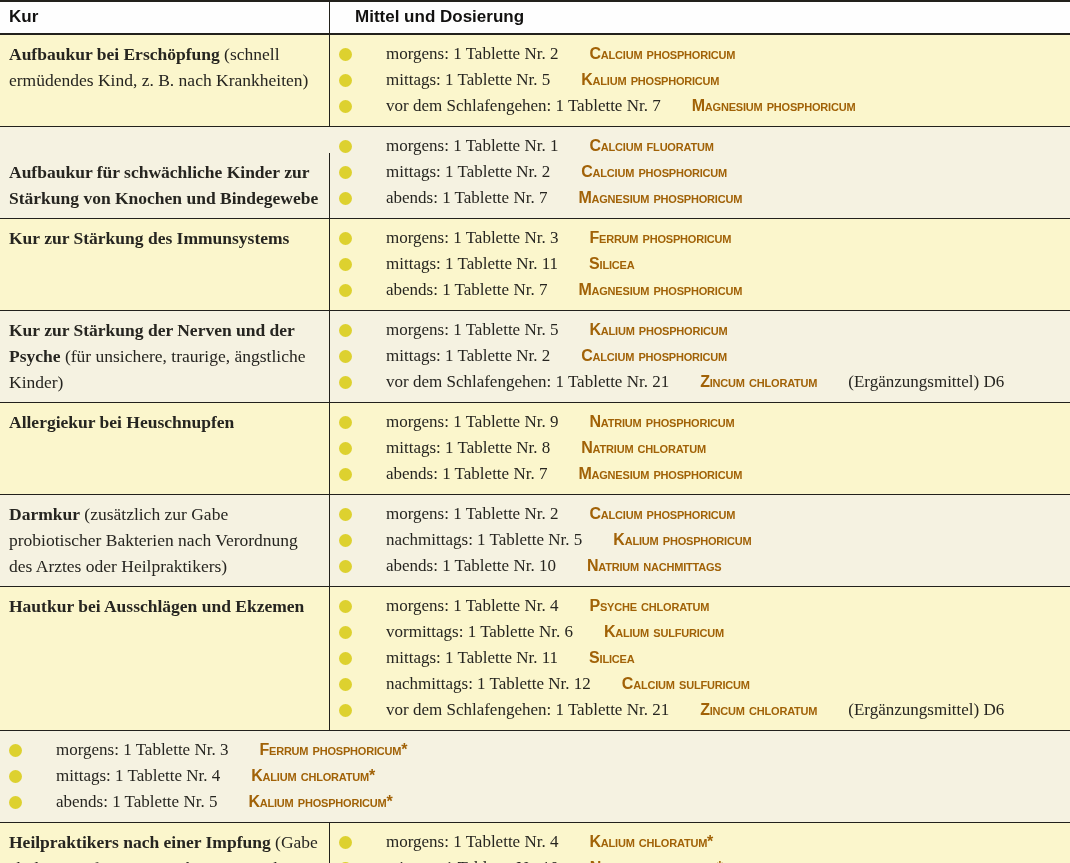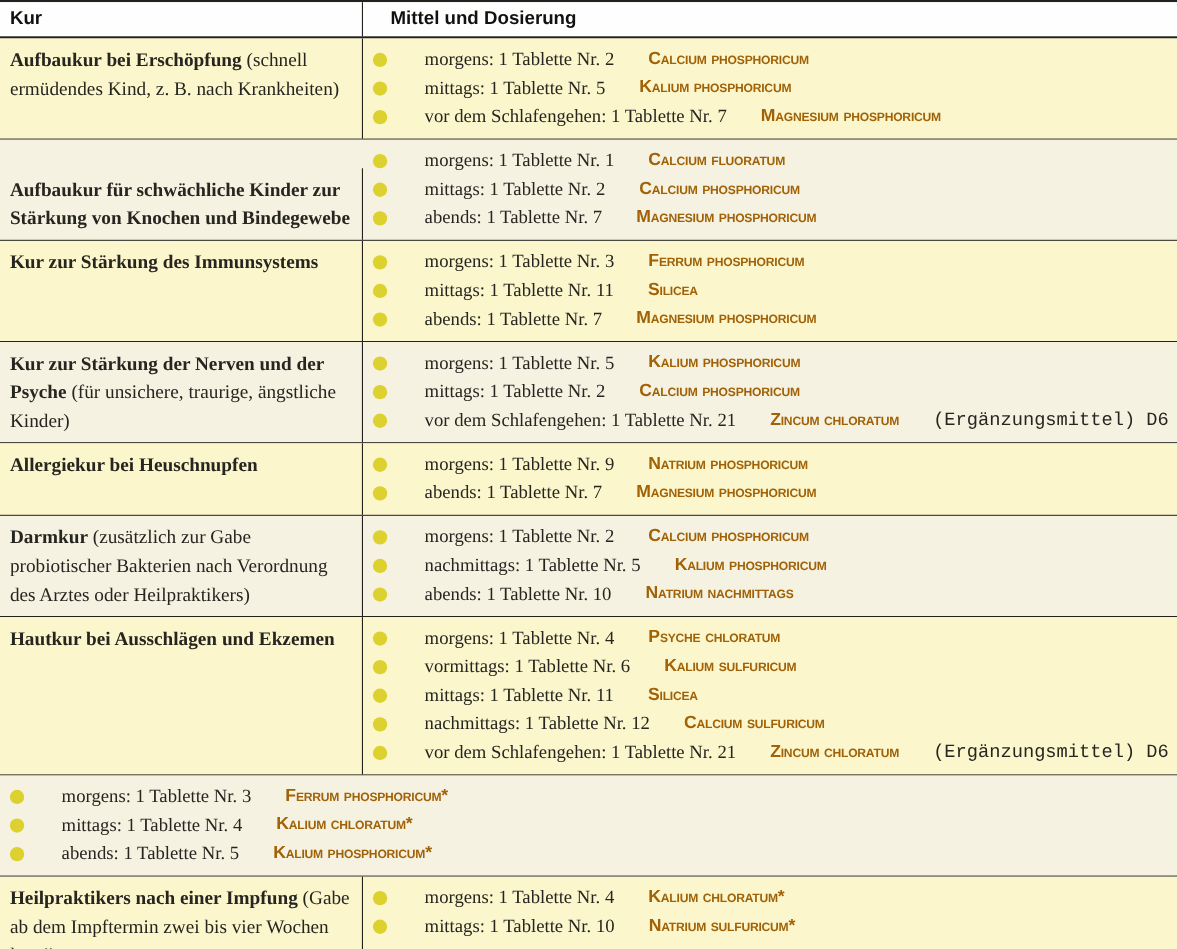--- a/index.html
+++ b/index.html
@@ -22,21 +22,21 @@
   .cell.left{width:330px;flex:0 0 330px;border-right:1px solid var(--c-border);}
   .cell.right{flex:1 1 auto;min-width:0;}
   .row.header .cell{padding:3px 8px 4px 9px;}
   .hdr{font-family:"Liberation Sans",sans-serif;font-weight:700;font-size:17px;line-height:24px;color:#121110;}
   .kur{font-size:17.5px;line-height:26px;}
   .kur-bold{font-weight:700;}
   .kur-note{font-weight:400;}
   .dose-line{display:flex;align-items:center;height:26px;white-space:nowrap;font-size:17px;gap:26px;}
   .bullet{width:13px;height:13px;border-radius:50%;background:var(--c-bullet);flex:0 0 13px;margin-right:8px;}
   .remedy{margin-left:5px;font-family:"Liberation Sans",sans-serif;font-weight:700;font-variant:small-caps;font-size:16px;letter-spacing:-0.2px;color:#a16207;}
-  .after{margin-left:5px;font-family:Liberation Mono, monospace;}
+  .after{margin-left:5px;}
 </style>
 </head>
 <body>
 
 <div class="table">
   <div class="row header">
     <div class="cell left">
       <span class="hdr">Kur</span>
     </div>
     <div class="cell right">
@@ -150,20 +150,26 @@
         </div>
         <div class="cell right">
           <div class="dose-line">
             <span class="bullet"></span>
             <span class="time">morgens: 1 Tablette Nr. 9</span>
             <span class="remedy">Natrium phosphoricum</span>
             <span class="after"></span>
           </div>
           <div class="dose-line">
             <span class="bullet"></span>
+            <span class="time">mittags: 1 Tablette Nr. 8</span>
+            <span class="remedy">Natrium chloratum</span>
+            <span class="after"></span>
+          </div>
+          <div class="dose-line">
+            <span class="bullet"></span>
             <span class="time">abends: 1 Tablette Nr. 7</span>
             <span class="remedy">Magnesium phosphoricum</span>
             <span class="after"></span>
           </div>
         </div>
       </div>
       <div class="row cream">
         <div class="cell left">
           <p class="kur"><span class="kur-bold">Darmkur</span><span class="kur-note"> (zusätzlich zur Gabe probiotischer Bakterien nach Verord­nung des Arztes oder Heilpraktikers)</span></p>
         </div>

